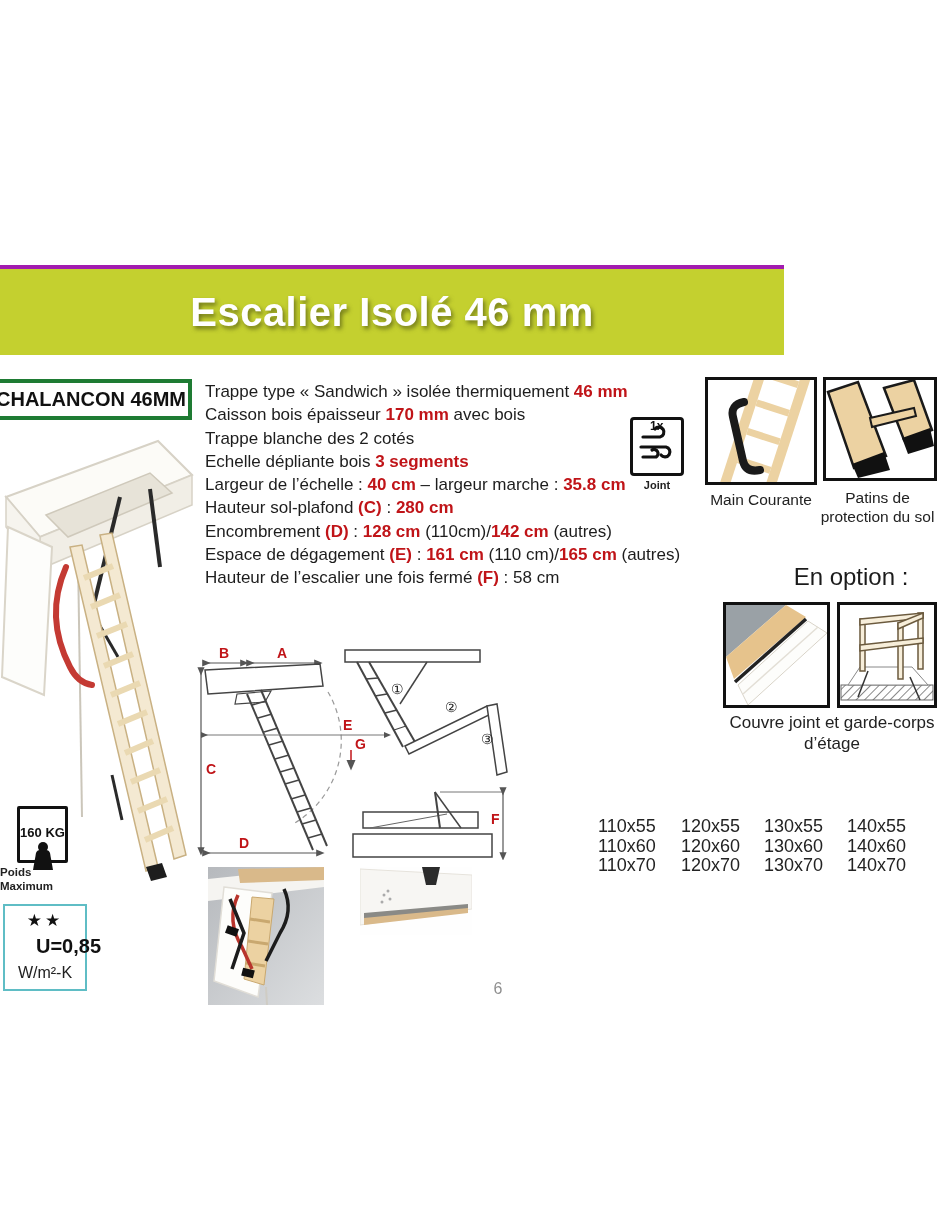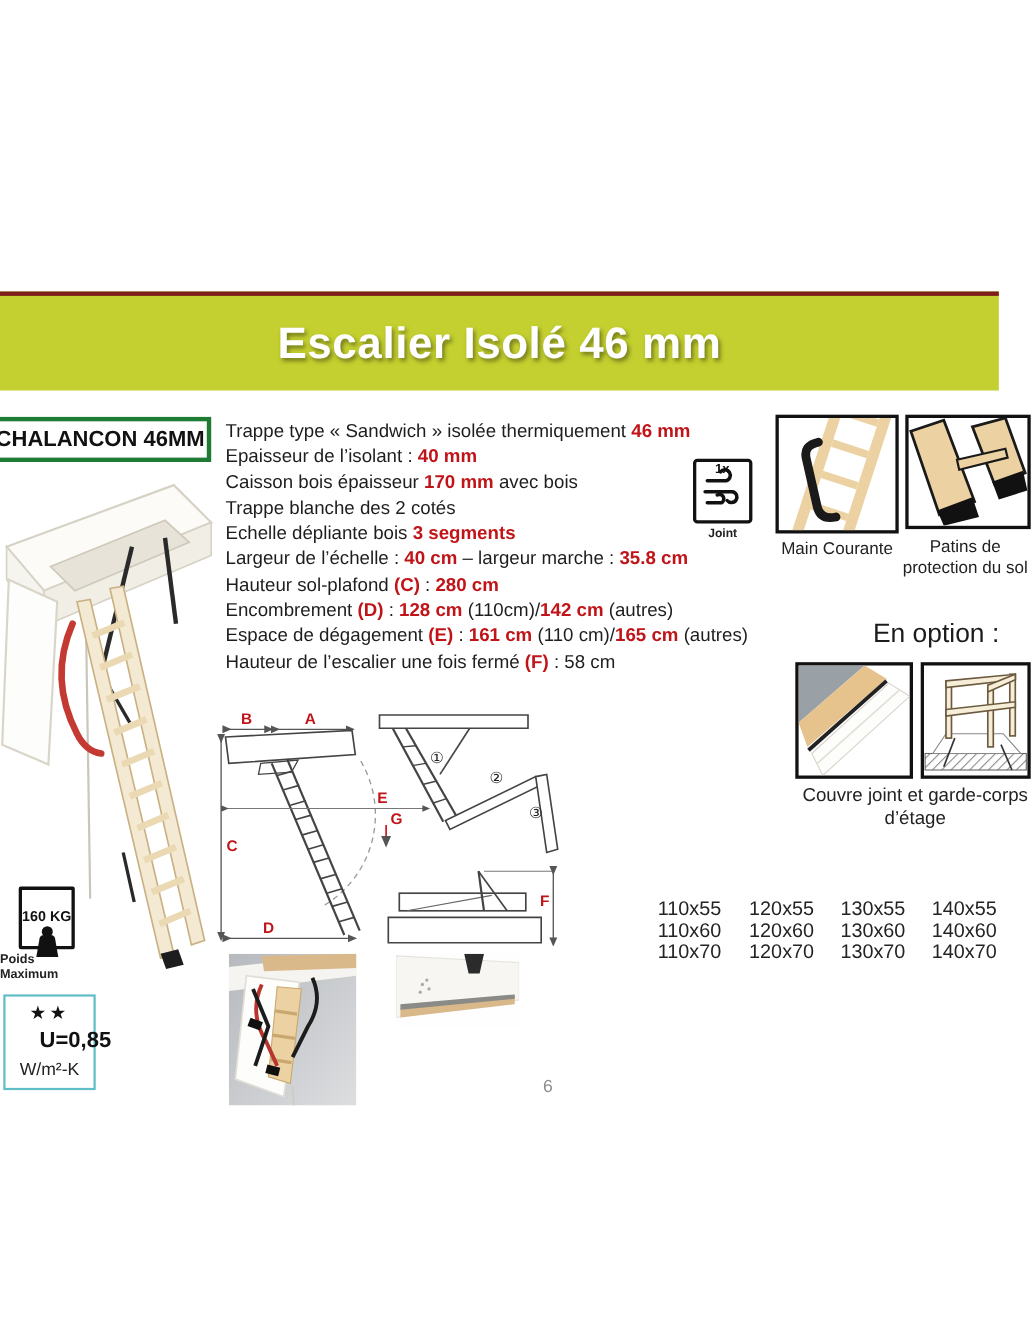--- a/index.html
+++ b/index.html
@@ -1,21 +1,21 @@
 <!DOCTYPE html>
 <html><head>
 <meta charset="utf-8">
 <style>
   html,body{margin:0;padding:0;background:#ffffff;}
   #page{position:relative;width:940px;height:1214px;background:#ffffff;overflow:hidden;
         font-family:"Liberation Sans",sans-serif;color:#1d1d1d;}
   .abs{position:absolute;}
 
   
-  .banner{left:0;top:265px;width:908px;height:90px;background:#c4d02f;border-top:4px solid #7f1d1d;
+  .banner{left:0;top:265px;width:784px;height:90px;background:#c4d02f;border-top:4px solid #a21caf;
           box-sizing:border-box;display:flex;align-items:center;justify-content:center;}
   .banner-title{font-size:40px;font-weight:700;color:#ffffff;letter-spacing:0.5px;
           text-shadow:2px 3px 4px rgba(85,92,20,0.75);}
 
   
   .chalancon{left:-10px;top:379px;width:202px;height:41px;background:#ffffff;border:4px solid #1e7b33;
           box-sizing:border-box;display:flex;align-items:center;justify-content:center;}
   .chalancon span{font-size:20px;font-weight:700;color:#111;}
 
   
@@ -68,21 +68,20 @@
   <div class="abs banner">
     <div class="banner-title">Escalier Isolé 46 mm</div>
   </div>
 
   <div class="abs chalancon">
     <span>CHALANCON 46MM</span>
   </div>
 
   <div class="abs specs" id="specs">
       <div class="spec-line"><span>Trappe type « Sandwich » isolée thermiquement </span><span class="red">46 mm</span></div>
-      <div class="spec-line"><span>Epaisseur de l’isolant : </span><span class="red">40 mm</span></div>
       <div class="spec-line"><span>Caisson bois épaisseur </span><span class="red">170 mm</span><span> avec bois</span></div>
       <div class="spec-line"><span>Trappe blanche des 2 cotés</span></div>
       <div class="spec-line"><span>Echelle dépliante bois </span><span class="red">3 segments</span></div>
       <div class="spec-line"><span>Largeur de l’échelle : </span><span class="red">40 cm</span><span> – largeur marche : </span><span class="red">35.8 cm</span></div>
       <div class="spec-line"><span>Hauteur sol-plafond </span><span class="red">(C)</span><span> : </span><span class="red">280 cm</span></div>
       <div class="spec-line"><span>Encombrement </span><span class="red">(D)</span><span> : </span><span class="red">128 cm</span><span> (110cm)/</span><span class="red">142 cm</span><span> (autres)</span></div>
       <div class="spec-line"><span>Espace de dégagement </span><span class="red">(E)</span><span> : </span><span class="red">161 cm</span><span> (110 cm)/</span><span class="red">165 cm</span><span> (autres)</span></div>
       <div class="spec-line"><span>Hauteur de l’escalier une fois fermé </span><span class="red">(F)</span><span> : 58 cm</span></div>
     </div>
 

